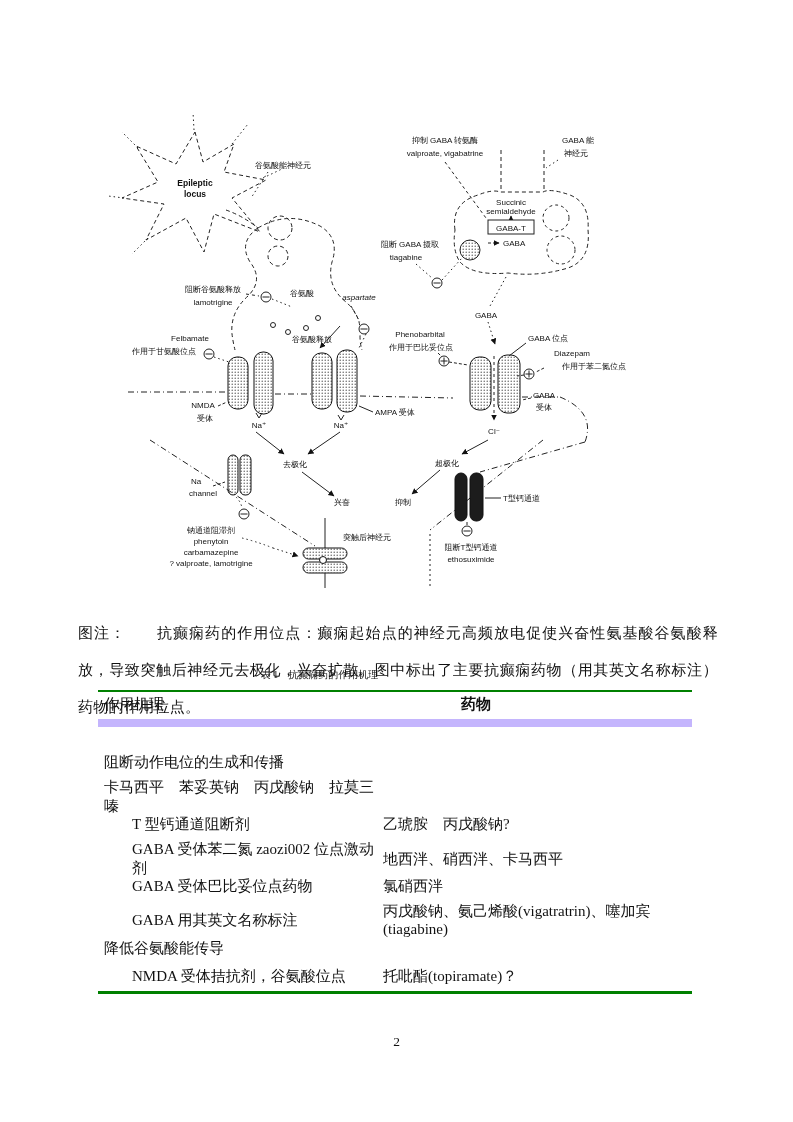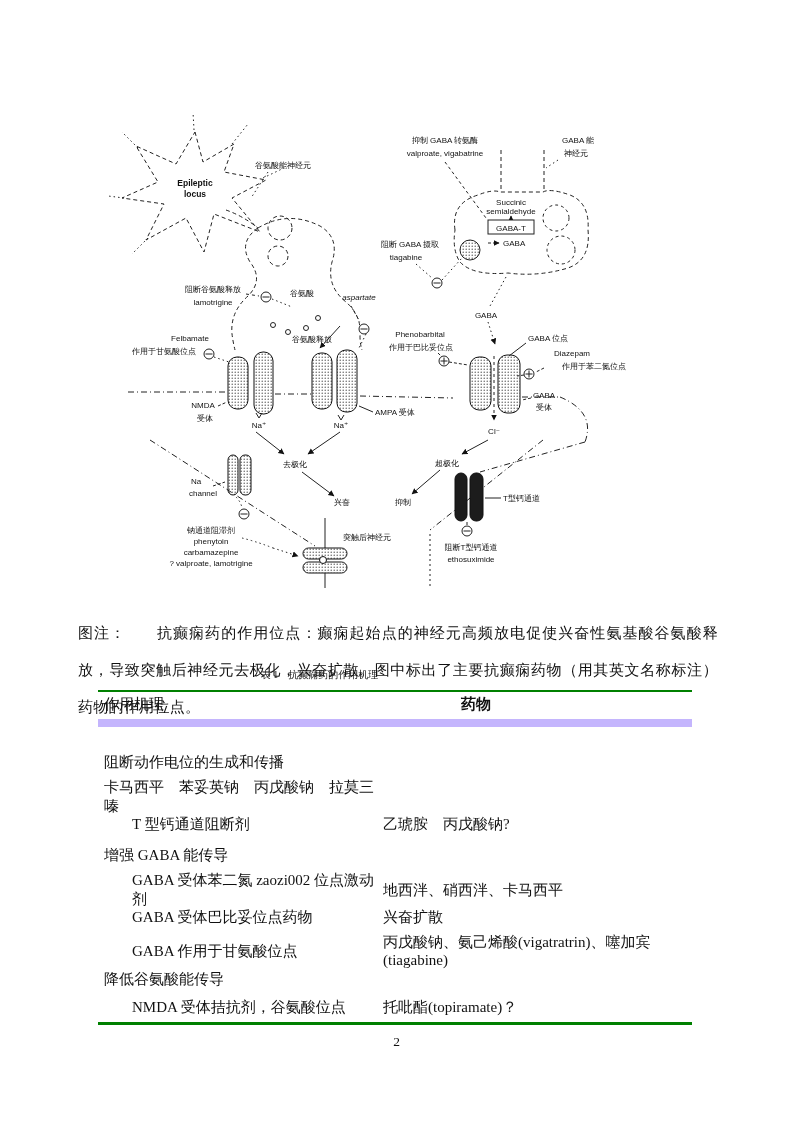--- a/index.html
+++ b/index.html
@@ -270,33 +270,29 @@
         <div></div>
       </div>
       <div class="tbl-row">
         <div>卡马西平　苯妥英钠　丙戊酸钠　拉莫三嗪</div>
       </div>
       <div class="tbl-row">
         <div class="mech ind">T 型钙通道阻断剂</div>
         <div>乙琥胺　丙戊酸钠?</div>
       </div>
       <div class="tbl-row">
-        <div class="mech">增强 GABA 能传导</div>
-        <div></div>
-      </div>
-      <div class="tbl-row">
         <div class="mech ind">GABA 受体苯二氮 zaozi002 位点激动剂</div>
         <div>地西泮、硝西泮、卡马西平</div>
       </div>
       <div class="tbl-row">
         <div class="mech ind">GABA 受体巴比妥位点药物</div>
-        <div>兴奋扩散</div>
-      </div>
-      <div class="tbl-row">
-        <div class="mech ind">GABA 作用于甘氨酸位点</div>
+        <div>氯硝西泮</div>
+      </div>
+      <div class="tbl-row">
+        <div class="mech ind">GABA 用其英文名称标注</div>
         <div>丙戊酸钠、氨己烯酸(vigatratrin)、噻加宾(tiagabine)</div>
       </div>
       <div class="tbl-row">
         <div class="mech">降低谷氨酸能传导</div>
         <div></div>
       </div>
       <div class="tbl-row last">
         <div class="mech ind">NMDA 受体拮抗剂，谷氨酸位点</div>
         <div>托吡酯(topiramate)？</div>
       </div>

